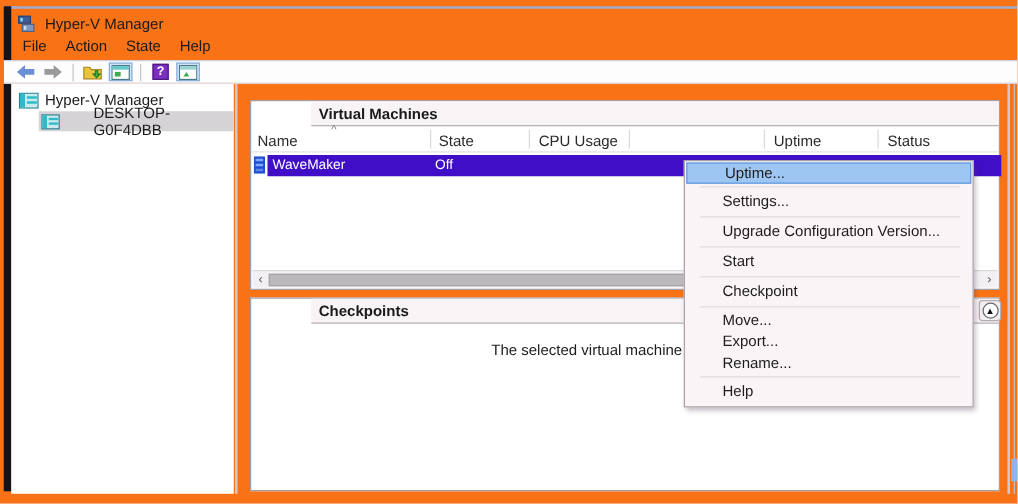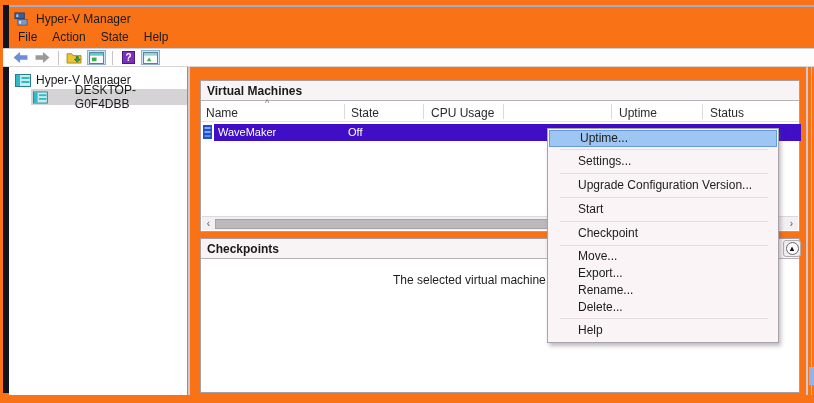--- a/index.html
+++ b/index.html
@@ -34,21 +34,21 @@
   .v-divider { position:absolute; left:188px; top:67px; width:2px; height:328px; background:#cfc9cf; }
   .r-divider { position:absolute; left:806px; top:67px; width:2px; height:328px; background:#cfc9cf; }
   .r-edge    { position:absolute; left:811px; top:67px; width:1px; height:328px; background:#c4bec4; }
   .r-blue    { position:absolute; left:809px; top:367px; width:5px; height:18px; background:#93b2e6; }
 
   
   .panel { position:absolute; left:200px; width:600px; border:1px solid #a6a0a6; background:#fff; }
   .vm-panel { top:80px; height:152px; }
   .cp-panel { top:238px; height:155px; }
   .panel-header { height:20px; background:#f8f3f5; border-bottom:1px solid #b9b3b9;
-                  display:flex; align-items:center; padding-left:6px; font-size:12px; font-weight:bold; position:relative; }
+                  display:flex; align-items:center; padding-left:6px; font-size:12px; font-weight:bold; position:relative;margin-left:48px; }
 
   
   .table-header { position:relative; height:21px; border-bottom:1px solid #e6e2e6; font-size:12px; color:#2a2a2a; }
   .th { position:absolute; top:5px; }
   .th-sep { position:absolute; top:3px; width:1px; height:15px; background:#ddd8dd; }
   .sort-caret { position:absolute; left:64px; top:-3px; font-size:9px; color:#777; }
 
   .vm-row { position:absolute; left:2px; top:42px; width:598px; height:18px; display:flex; align-items:center; }
   .vm-ico { width:9px; height:14px; margin-right:2px; flex:none; }
   .row-hl { position:relative; flex:1; height:17px; background:#3f0ec6; color:#fff; font-size:11px; line-height:17px; }
@@ -218,18 +218,17 @@
     <div class="cm-sep"></div>
     <div class="cm-item">Upgrade Configuration Version...</div>
     <div class="cm-sep"></div>
     <div class="cm-item">Start</div>
     <div class="cm-sep"></div>
     <div class="cm-item">Checkpoint</div>
     <div class="cm-sep"></div>
     <div class="cm-item tight">Move...</div>
     <div class="cm-item tight">Export...</div>
     <div class="cm-item tight">Rename...</div>
-    <div class="cm-item tight">Delete...</div>
     <div class="cm-sep"></div>
     <div class="cm-item">Help</div>
   </div>
 
 </div>
 
 </body></html>

